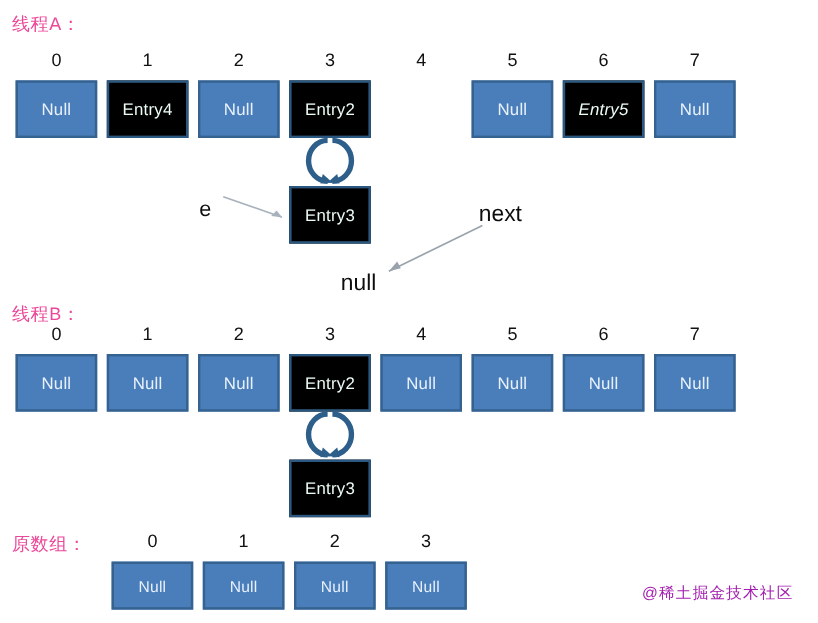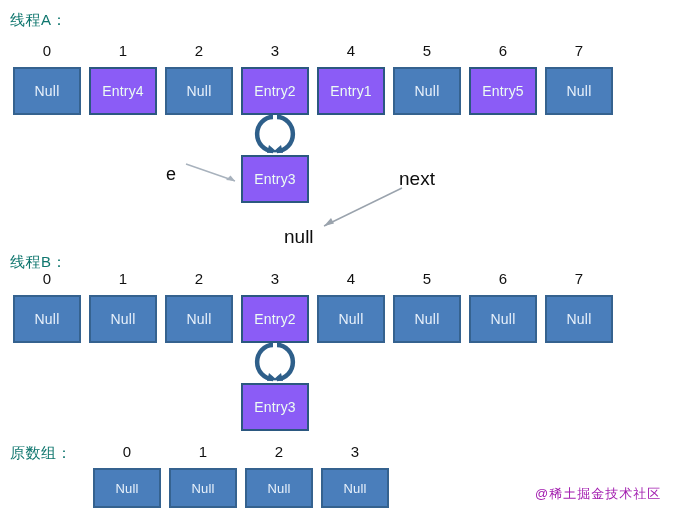--- a/index.html
+++ b/index.html
@@ -8,21 +8,21 @@
     background:#ffffff;
     font-family:"Liberation Sans","DejaVu Sans",sans-serif;
     position:relative;overflow:hidden;
     -webkit-font-smoothing:antialiased;
   }
   .stage{position:absolute;left:0;top:0;width:682px;height:519px;}
 
   
   .thread-label{
     position:absolute;
-    font-size:15px;color:#0f766e;
+    font-size:15px;color:#ec4899;
     letter-spacing:.5px;
     white-space:nowrap;
   }
 
   
   .idx{
     position:absolute;
     font-size:15px;color:#111;
     text-align:center;
     width:68px;
@@ -34,21 +34,21 @@
     position:absolute;
     width:68px;height:48px;
     box-sizing:border-box;
     border:2px solid #31597f;
     display:flex;align-items:center;justify-content:center;
     color:#eaf3ff;
     font-size:14px;
     letter-spacing:.2px;
   }
   .cell.blue{background:#4a7ebb;border-color:#35628f;color:#e8f1fb;}
-  .cell.green{background:#8b5cf6;border-color:#2b5880;color:#ecfdf3;text-align:right;}
+  .cell.green{background:#000000;border-color:#2b5880;color:#ecfdf3;text-align:right;}
 
   
   .cell.small{width:68px;height:40px;font-size:13px;}
 
   
   .loop{position:absolute;width:44px;height:40px;}
   .loop svg{display:block;width:44px;height:40px;}
 
   
   .anno{
@@ -86,23 +86,22 @@
   <div class="idx" style="left:241px;top:42px;">3</div>
   <div class="idx" style="left:317px;top:42px;">4</div>
   <div class="idx" style="left:393px;top:42px;">5</div>
   <div class="idx" style="left:469px;top:42px;">6</div>
   <div class="idx" style="left:545px;top:42px;">7</div>
 
   <div class="cell blue" style="left:13px;top:67px;">Null</div>
   <div class="cell green" style="left:89px;top:67px;">Entry4</div>
   <div class="cell blue" style="left:165px;top:67px;">Null</div>
   <div class="cell green" style="left:241px;top:67px;">Entry2</div>
-  <div class="cell green" style="left:317px;top:67px;">Entry1</div>
   <div class="cell blue" style="left:393px;top:67px;">Null</div>
-  <div class="cell green" style="left:469px;top:67px;">Entry5</div>
+  <div class="cell green" style="left:469px;top:67px;font-style:italic;">Entry5</div>
   <div class="cell blue" style="left:545px;top:67px;">Null</div>
 
   <div class="loop" style="left:253px;top:114px;">
     <svg viewBox="0 0 44 40" xmlns="http://www.w3.org/2000/svg">
 
       <path d="M20 3 A 14 15 0 1 0 20 37" fill="none" stroke="#2e5f8a" stroke-width="4.5" stroke-linecap="butt"></path>
       <path d="M16 31 L24 38 L14 39 Z" fill="#2e5f8a"></path>
 
       <path d="M24 3 A 14 15 0 1 1 24 37" fill="none" stroke="#2e5f8a" stroke-width="4.5" stroke-linecap="butt"></path>
       <path d="M28 31 L20 38 L30 39 Z" fill="#2e5f8a"></path>

